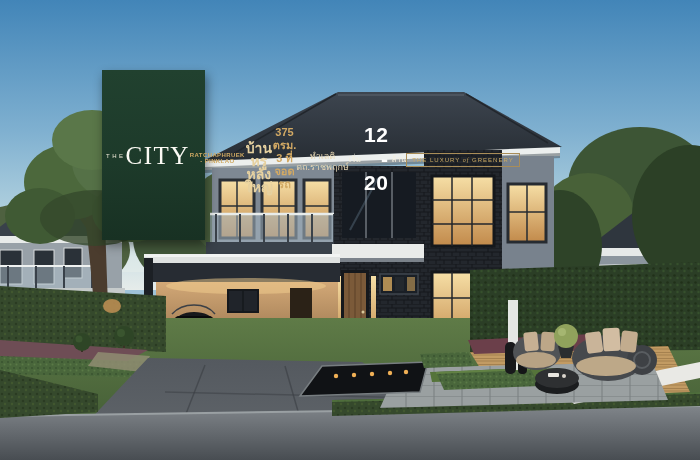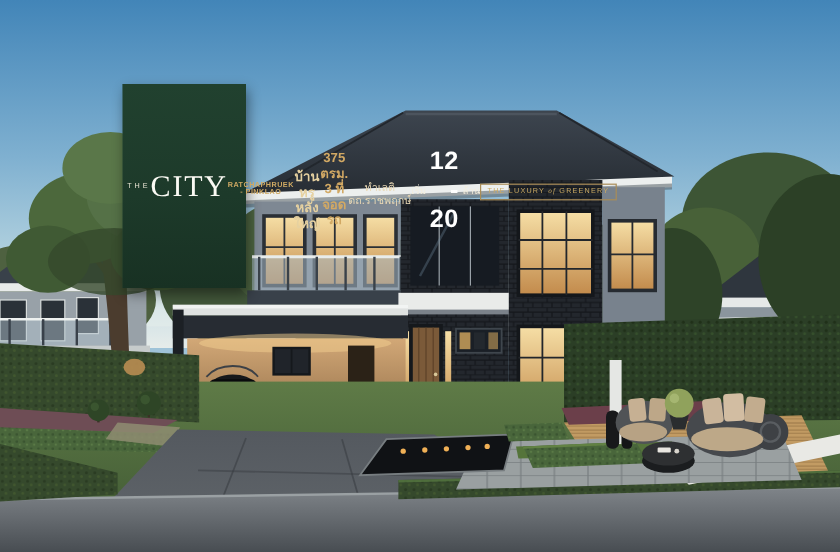--- a/index.html
+++ b/index.html
@@ -19,21 +19,21 @@
     display:flex;flex-direction:row;align-items:center;
     color:#f1ecdb;text-align:center;
   }
   .brand-top{font-size:6px;letter-spacing:2.5px;color:#ece7d6;}
   .brand-rule{width:44px;height:1px;background:rgba(240,238,225,.85);margin:3px 0 1px 0;}
   .brand-name{
     font-family:"Liberation Serif",serif;font-size:25px;line-height:26px;
     letter-spacing:1.5px;color:#fbfaf4;font-weight:400;
   }
   .brand-loc{font-size:6px;font-weight:bold;letter-spacing:.4px;color:#cfa963;margin-top:3px;}
-  .headline{font-size:11px;line-height:13px;color:#e6d1a0;margin-top:23px;font-weight:bold;}
+  .headline{font-size:14px;line-height:13px;color:#e6d1a0;margin-top:23px;font-weight:bold;}
   .specs{font-size:11px;line-height:13px;color:#d2a964;margin-top:5px;font-weight:bold;}
   .loc2{font-size:9px;line-height:11px;color:#ead9b5;margin-top:11px;}
   .price{margin-top:6px;display:flex;align-items:center;gap:3px;color:#f3eedd;text-align:right;}
   .p-small{font-size:8px;}
   .p-big{font-size:21px;font-weight:bold;color:#ffffff;letter-spacing:.5px;}
   .tagline-box{
     margin-top:8px;border:1px solid #a98d58;padding:3px 5px;
     font-size:6px;letter-spacing:1px;color:#c9a963;white-space:nowrap;
   }
   .tag-of{font-family:"Liberation Serif",serif;font-style:italic;text-transform:lowercase;}

